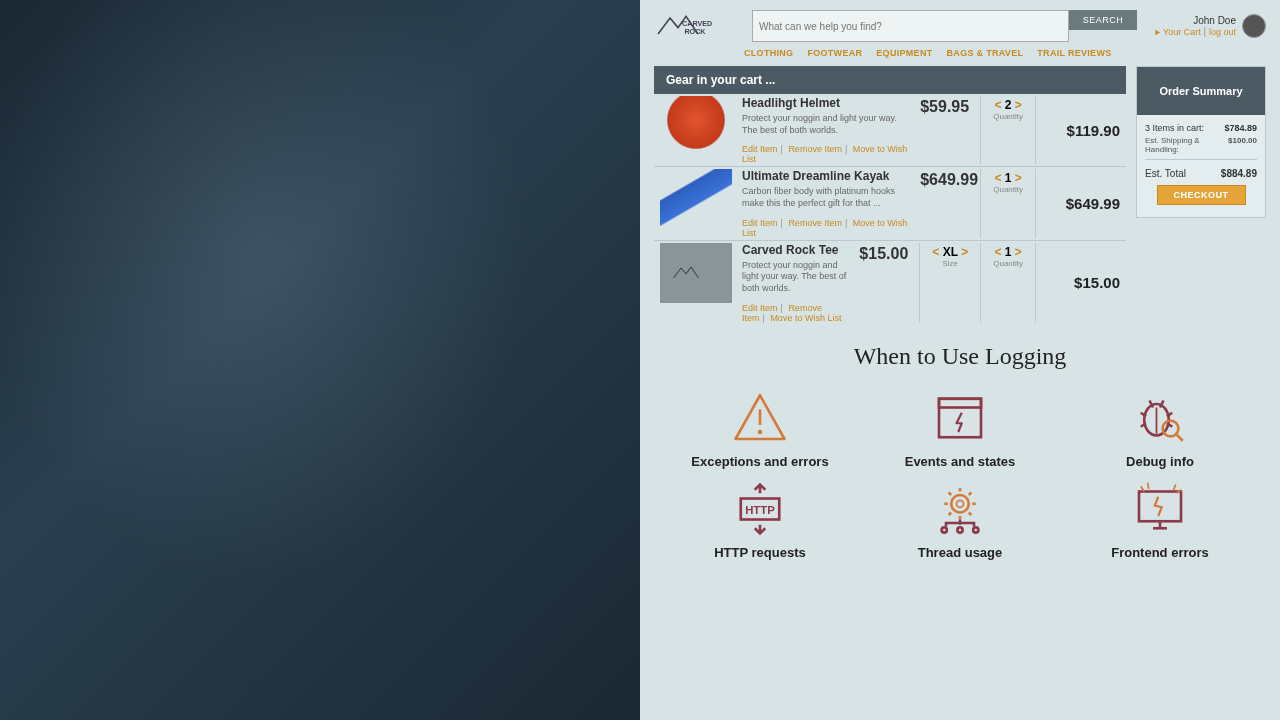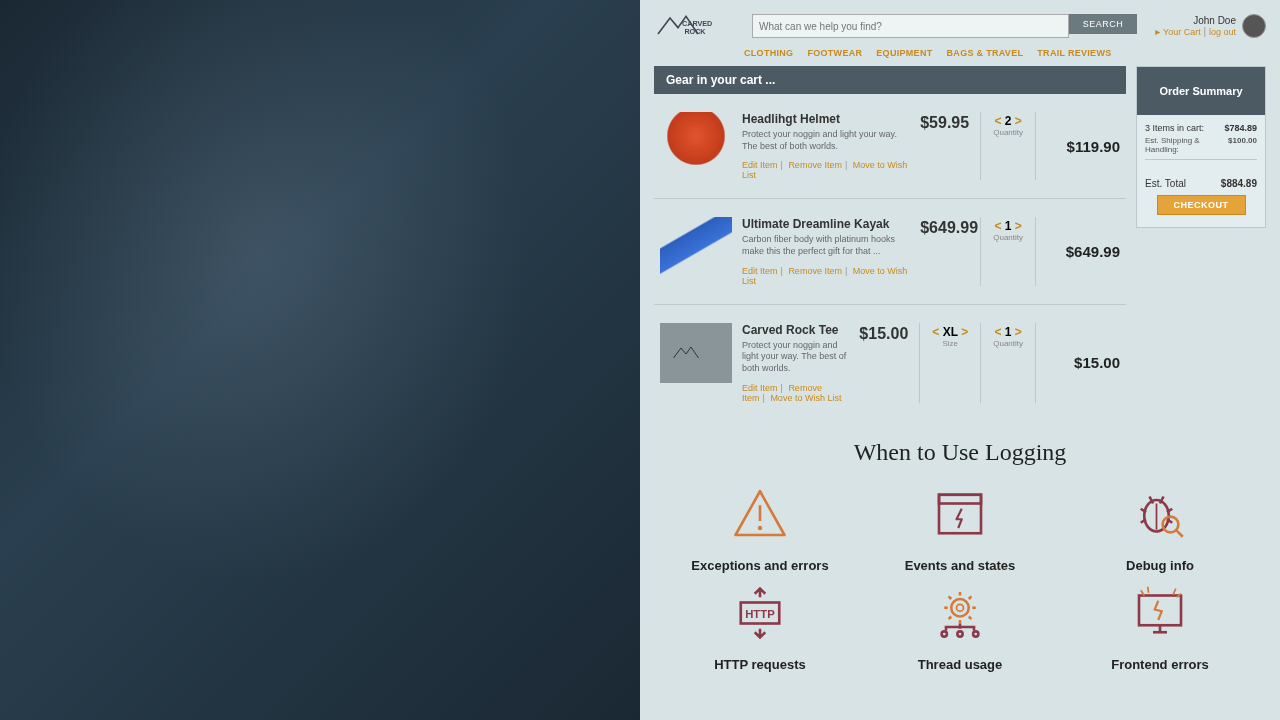--- a/index.html
+++ b/index.html
@@ -5,33 +5,33 @@
 *{box-sizing:border-box;margin:0;padding:0;font-family:Arial,Helvetica,sans-serif}
 body{width:1280px;height:720px;overflow:hidden;display:flex;background:#d4e1e4}
 .left{width:640px;height:720px;background:linear-gradient(135deg,#1a2833 0%,#2a3f4f 40%,#1a2833 100%);position:relative}
 .left::after{content:"";position:absolute;inset:0;background:radial-gradient(ellipse at 40% 35%,rgba(180,200,220,.15) 0%,transparent 50%)}
 .right{width:640px;height:720px;display:flex;flex-direction:column}
 .store{background:#d8e3e6;padding:8px 14px 0;font-size:11px}
 .topbar{display:flex;align-items:center;gap:18px}
 .logo{width:80px;height:36px;position:relative}
 .logo svg{width:100%;height:100%}
 .searchwrap{flex:1;display:flex}
-.searchwrap input{flex:1;height:24px;border:1px solid #aaa;padding:0 6px;font-size:10px;background:#eef3f4}
+.searchwrap input{flex:1;height:32px;border:1px solid #aaa;padding:0 6px;font-size:10px;background:#eef3f4}
 .searchbtn{height:20px;padding:0 14px;border:none;background:#6b7a7f;color:#fff;font-size:9px;letter-spacing:.5px;cursor:pointer}
 .usr{text-align:right;font-size:10px;color:#444;display:flex;align-items:center;gap:6px}
 .usr .links{display:flex;flex-direction:column;align-items:flex-end}
 .usr .links .nm{color:#333}
 .usr .links .sub a{color:#c78a1e;font-size:9px;text-decoration:none}
 .avatar{width:24px;height:24px;border-radius:50%;background:#555;border:1px solid #999}
 .nav{display:flex;gap:14px;margin:4px 0 8px 90px}
 .nav a{color:#c78a1e;font-size:9px;font-weight:bold;letter-spacing:.3px;text-decoration:none}
 .body{display:flex;gap:10px;align-items:flex-start}
 .cart{flex:1}
 .carthead{background:#4c5a64;color:#fff;padding:7px 12px;font-size:12px;font-weight:bold}
-.item{display:flex;gap:10px;padding:18px 6px;border-bottom:1px solid #bcc9cc}
+.item{display:flex;gap:10px;padding:2px 6px;border-bottom:1px solid #bcc9cc}
 .thumb{width:72px;height:60px;display:flex;align-items:center;justify-content:center}
 .th-helmet{background:radial-gradient(circle at 50% 40%,#e2542e 0%,#c23b1a 55%,transparent 58%)}
 .th-kayak{background:linear-gradient(150deg,transparent 30%,#2d5fbf 32%,#3a72d8 55%,transparent 57%)}
 .th-tee{background:#8a9599;display:flex;align-items:center;justify-content:center;color:#333;font-size:7px}
 .meta{flex:1;min-width:0}
 .meta .ttl{font-size:12px;font-weight:bold;color:#333;white-space:nowrap;overflow:hidden;text-overflow:ellipsis}
 .meta .desc{font-size:9px;color:#666;margin:3px 0 8px;line-height:1.3}
 .meta .acts{font-size:9px}
 .meta .acts a{color:#c78a1e;text-decoration:none}
 .meta .acts .sep{color:#999;margin:0 3px}
@@ -42,26 +42,26 @@
 .stepper .val .arr{color:#c78a1e;font-weight:bold;cursor:pointer}
 .stepper .lbl{font-size:8px;color:#888}
 .lprice{font-size:15px;font-weight:bold;color:#222;width:72px;text-align:right;align-self:center}
 .divv{width:1px;background:#bcc9cc;align-self:stretch;margin:0 2px}
 .summary{width:130px;border:1px solid #bcc9cc;background:#e3ecee}
 .sumhead{background:#4c5a64;color:#fff;text-align:center;padding:18px;font-size:11px;font-weight:bold}
 .sumbody{padding:8px;font-size:9px;color:#333}
 .sumrow{display:flex;justify-content:space-between;margin-bottom:3px}
 .sumrow .v{font-weight:bold}
 .sumrow.sm{font-size:8px;color:#555}
-.sumrow.tot{border-top:1px solid #bcc9cc;padding-top:18px;margin-top:5px;font-size:10px}
+.sumrow.tot{border-top:1px solid #bcc9cc;padding-top:8px;margin-top:5px;font-size:10px}
 .checkout{display:block;margin:6px auto 4px;background:#e5a43a;border:1px solid #c78a1e;color:#fff;font-size:9px;font-weight:bold;padding:4px 16px;letter-spacing:.5px;cursor:pointer}
 .slide{flex:1;background:#d8e3e6;padding:18px 30px 0;text-align:center}
 .slide h2{font-size:24px;font-weight:400;color:#222;margin-bottom:18px;font-family:Georgia,serif}
 .grd{display:grid;grid-template-columns:repeat(3,1fr);gap:10px 20px}
-.cell{display:flex;flex-direction:column;align-items:center;gap:14px}
+.cell{display:flex;flex-direction:column;align-items:center;gap:6px}
 .cell .ic{width:60px;height:60px;display:flex;align-items:center;justify-content:center}
 .cell .cap{font-size:13px;font-weight:bold;color:#222}
 svg{overflow:visible}
 </style>
 </head>
 <body>
 
 <div class="left"></div>
 
 <div class="right">

